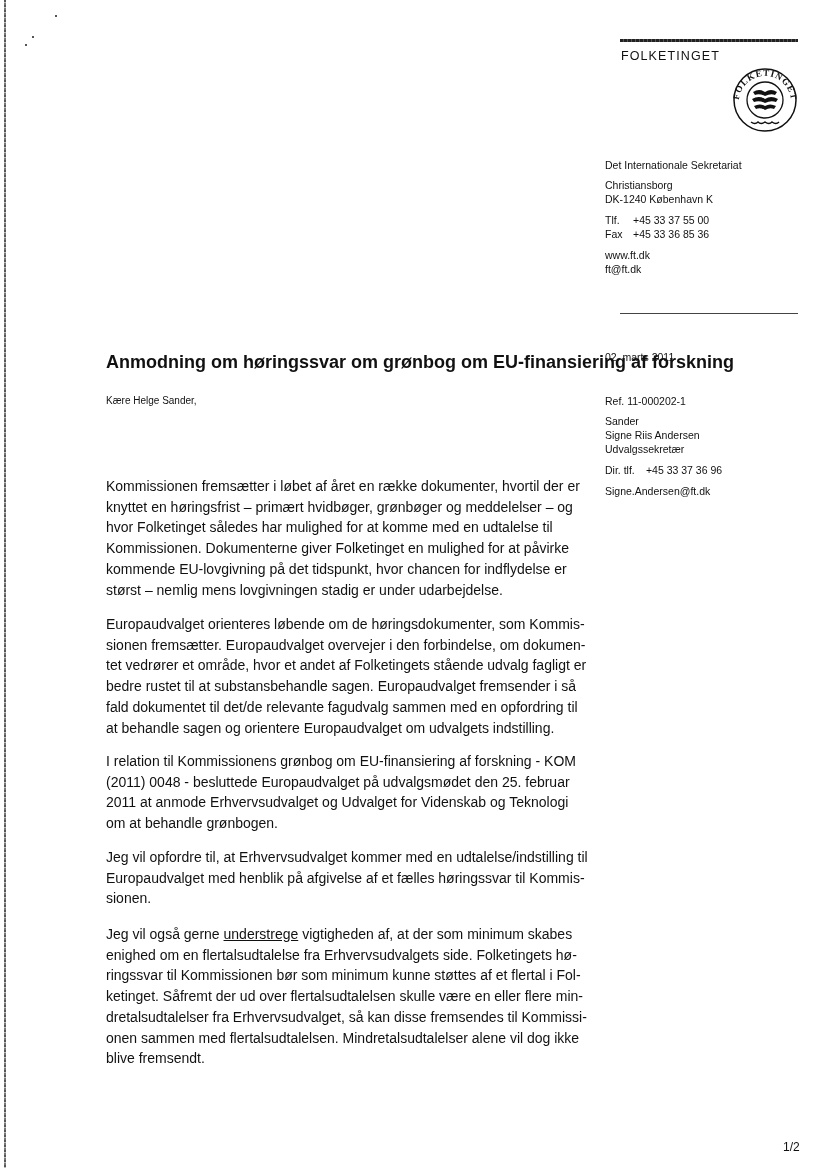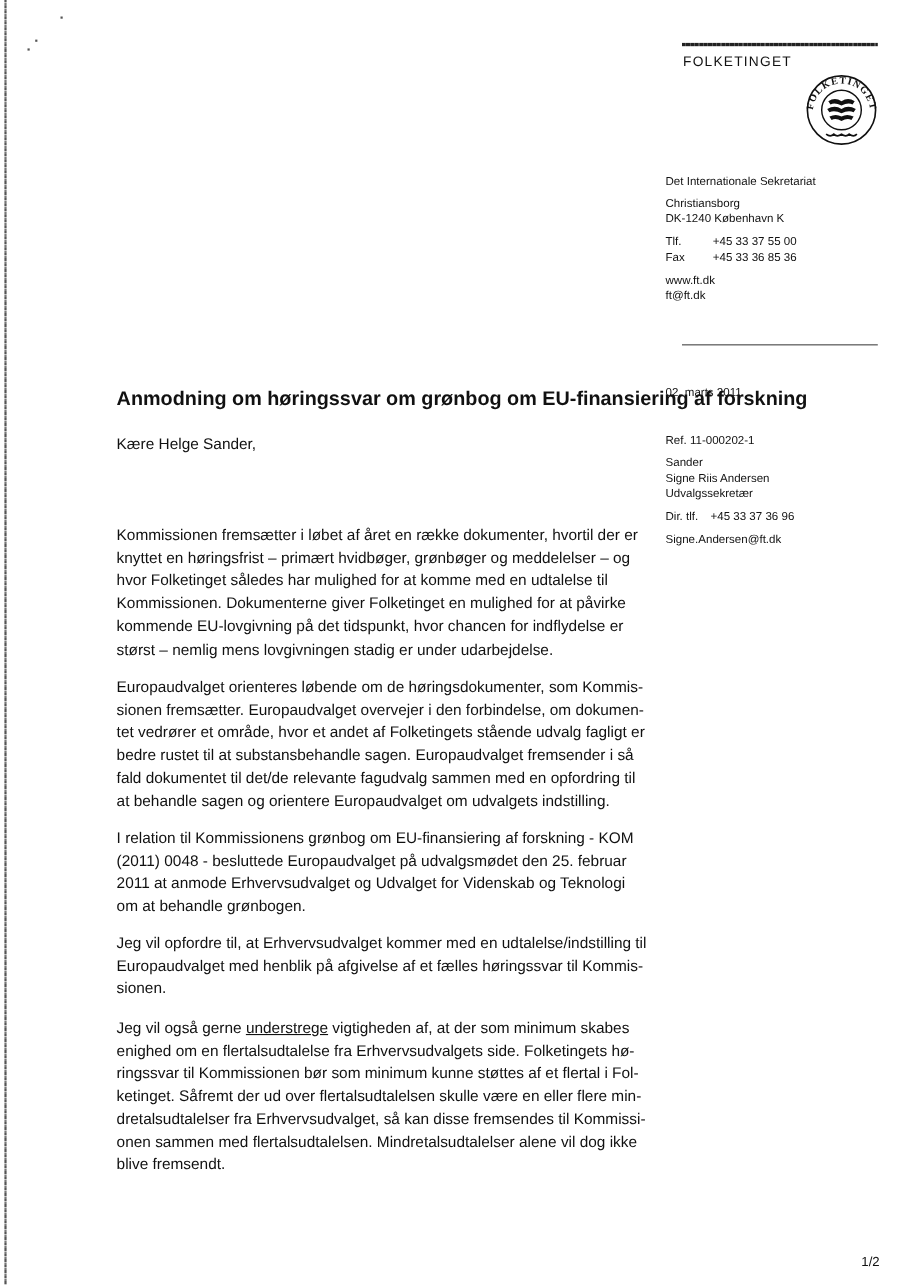--- a/index.html
+++ b/index.html
@@ -7,26 +7,26 @@
          font-family: "Liberation Sans", sans-serif; color: #111; }
   .scan-edge { position: absolute; left: 4px; top: 0; width: 2px; height: 1168px;
                background: repeating-linear-gradient(to bottom, #555 0 2px, #bbb 2px 3px, #777 3px 5px); }
   .speck { position: absolute; width: 2px; height: 2px; background: #555; }
   .top-rule { position: absolute; left: 620px; top: 39px; width: 178px; height: 3px;
               background: repeating-linear-gradient(to right, #222 0 3px, #555 3px 4px); }
   .org-name { position: absolute; left: 621px; top: 49px; font-size: 12.5px; letter-spacing: 1.1px; }
   .seal { position: absolute; left: 729px; top: 66px; width: 72px; height: 66px; }
   .addressee { position: absolute; left: 106px; top: 160px; font-size: 14px; line-height: 20px; }
   .sidebar { position: absolute; left: 605px; font-size: 10.5px; line-height: 14px; }
-  .sidebar .row { display: flex; gap: 15px; }
+  .sidebar .row { display: flex; }
   .sidebar .lbl { display: inline-block; width: 28px; }
   .sidebar .lbl-wide { display: inline-block; width: 38px; }
   .mid-rule { position: absolute; left: 620px; top: 313px; width: 178px; height: 1px; background: #444; }
   .subject { position: absolute; left: 106px; top: 352px; font-size: 18px; font-weight: bold; }
-  .salutation { position: absolute; left: 106px; top: 395px; font-size: 14px; }
+  .salutation { position: absolute; left: 106px; top: 395px; font-size: 10px; }
   .para { position: absolute; left: 106px; width: 492px; font-size: 14px; line-height: 20.7px; white-space: pre-line; margin-top: 44px; }
   .para u { text-decoration: underline; }
   .page-num { position: absolute; left: 783px; top: 1140px; font-size: 12px; text-align: right; }
 </style>
 </head>
 <body>
 
 <div class="scan-edge"></div>
 <div class="speck" style="left:55px;top:15px;"></div>
 <div class="speck" style="left:32px;top:36px;"></div>

